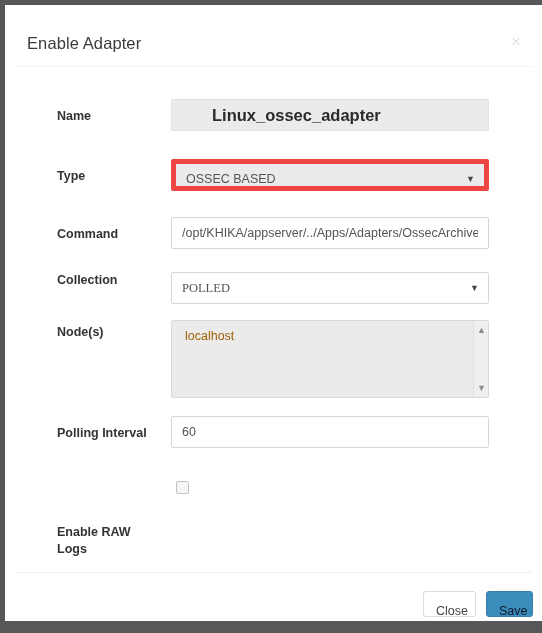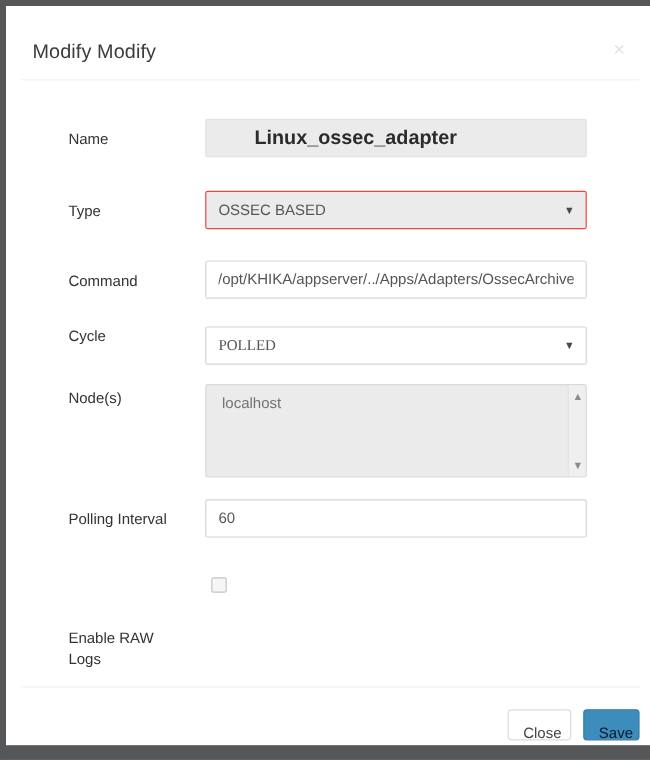--- a/index.html
+++ b/index.html
@@ -96,21 +96,21 @@
   .form-row {
     position: absolute;
     left: 0;
     width: 537px;
   }
   .field-label {
     position: absolute;
     left: 52px;
     width: 110px;
     font-size: 12.5px;
-    font-weight: normal;
+    font-weight: bold;
     color: #333333;
     line-height: 17px;
   }
 
   .ctl {
     position: absolute;
     left: 166px;
     width: 318px;
     font-family: "Liberation Sans", sans-serif;
   }
@@ -148,21 +148,21 @@
     height: 32px;
     width: 318px;
     line-height: 30px;
     padding: 0 24px 0 10px;
     white-space: nowrap;
     overflow: hidden;
     cursor: pointer;
   }
   .select-box.disabled {
     background: #ebebeb;
-    border: 1px solid #ef4444;
+    border: 5px solid #ef4444;
     color: #555555;
   }
   .caret {
     position: absolute;
     right: 9px;
     top: 0;
     line-height: 30px;
     font-size: 9px;
     color: #4a4a4a;
   }
@@ -171,21 +171,21 @@
     position: relative;
     width: 318px;
     height: 78px;
     background: #ebebeb;
     border: 1px solid #d9d9d9;
     padding: 7px 0 0 13px;
     overflow: hidden;
   }
   .multi-option {
     font-size: 12.5px;
-    color: #737373;
+    color: #a16207;
     line-height: 16px;
   }
   .mini-scroll {
     position: absolute;
     right: 0;
     top: 0;
     width: 15px;
     height: 76px;
     background: #efefef;
     border-left: 1px solid #e0e0e0;
@@ -261,21 +261,21 @@
 
 <div id="screen">
 
   <div class="backdrop-top"></div>
   <div class="backdrop-left"></div>
   <div class="backdrop-bottom"></div>
 
   <div class="modal">
 
     <div class="modal-header">
-      <div class="modal-title">Modify Modify</div>
+      <div class="modal-title">Enable Adapter</div>
       <button class="close-btn">×</button>
     </div>
     <div class="header-divider"></div>
 
     <div class="modal-body">
 
       <div class="form-row" style="top:32px;">
         <div class="field-label" style="top:9px;">Name</div>
         <div class="ctl" style="top:0px;">
           <input class="text-input disabled-big" type="text" disabled="" value="Linux_ossec_adapter" style="">
@@ -294,21 +294,21 @@
 
       <div class="form-row" style="top:150px;">
         <div class="field-label" style="top:9px;">Command</div>
         <div class="ctl" style="top:0px;">
           <input class="text-input" type="text" value="/opt/KHIKA/appserver/../Apps/Adapters/OssecArchiveLo" style="">
         </div>
       </div>
 
       <div class="form-row" style="top:203px;">
         <div class="field-label" style="top:2px;">
-          <div>Cycle</div>
+          <div>Collection</div>
         </div>
         <div class="ctl" style="top:2px;font-family:Liberation Serif, serif;">
           <div class="select-box">
             <span>POLLED</span>
             <span class="caret">▼</span>
           </div>
         </div>
       </div>
 
       <div class="form-row" style="top:253px;">

